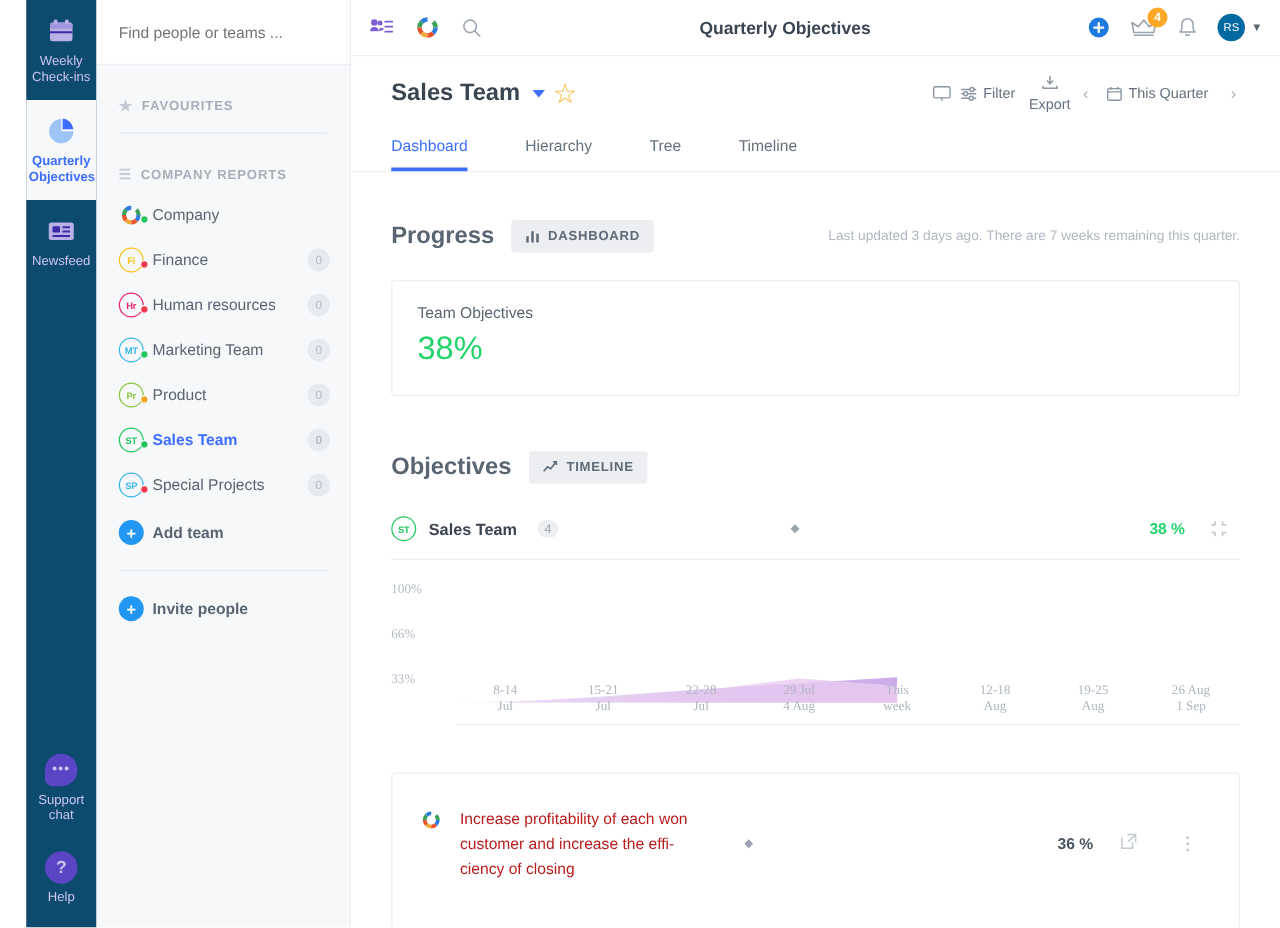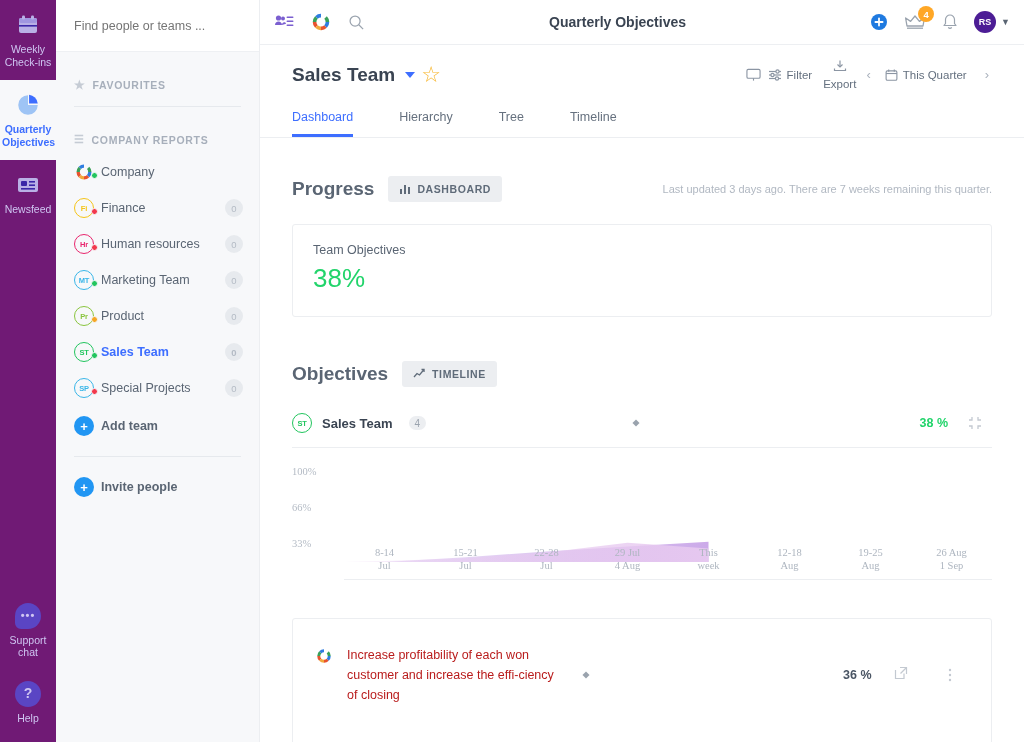--- a/index.html
+++ b/index.html
@@ -6,23 +6,24 @@
   html, body {
     width: 1024px; height: 742px;
     font-family: "Liberation Sans", sans-serif;
     background: #ffffff;
     overflow: hidden;
   }
   .app { display: flex; width: 1024px; height: 742px; }
 
   
   .rail {
-    width: 56px; flex: 0 0 56px; background: #701a75;
+    width: 56px; flex: 0 0 56px; background: #0c4a6e;
     display: flex; flex-direction: column; align-items: stretch;
     position: relative;
+    margin-left: 21px;
   }
   .rail-item {
     padding: 10px 2px 12px; text-align: center; color: #cfc6f2;
     font-size: 10.5px; line-height: 12.5px; cursor: pointer;
   }
   .rail-item.active { background: #f7f8fa; color: #3d6eff; font-weight: bold; }
   .rail-ico { height: 30px; display: flex; align-items: center; justify-content: center; margin-bottom: 3px; }
   .rail-bottom { margin-top: auto; padding-bottom: 12px; }
   .rail-bottom .rail-item { padding: 14px 2px 6px; }
   .circ-ico {
@@ -87,22 +88,22 @@
   .topbar-title {
     flex: 1; text-align: center; font-size: 14px; font-weight: bold; color: #3a4452;
   }
   .top-ico { display: flex; align-items: center; justify-content: center; cursor: pointer; }
   .badge {
     position: absolute; top: -7px; right: -8px; min-width: 16px; height: 16px;
     background: #ffa726; color: #fff; border-radius: 8px; font-size: 9.5px; font-weight: bold;
     display: flex; align-items: center; justify-content: center; padding: 0 4px;
   }
   .avatar {
-    width: 22px; height: 22px; border-radius: 50%; background: #4c1d95; color: #fff;
-    font-size: 9px; font-weight: bold; display: flex; align-items: center; justify-content: center; text-align: right;
+    width: 22px; height: 22px; border-radius: 50%; background: #0369a1; color: #fff;
+    font-size: 9px; font-weight: normal; display: flex; align-items: center; justify-content: center; text-align: right;
   }
 
   .pagehead { padding: 14px 0 0 0; border-bottom: 1px solid #eceef1; }
   .pagehead-row { display: flex; align-items: center; padding: 0 32px; }
   .page-title { font-size: 19px; font-weight: bold; color: #3a4452; }
   .tri-down { width:0;height:0;border-left:5px solid transparent;border-right:5px solid transparent;
               border-top:6px solid #3d6eff; margin: 0 6px 0 10px; }
   .toolbar { margin-left: auto; display: flex; align-items: center; gap: 7px;
              font-size: 11.5px; color: #64707f; }
   .tb-btn { display: flex; align-items: center; gap: 5px; cursor: pointer; }

